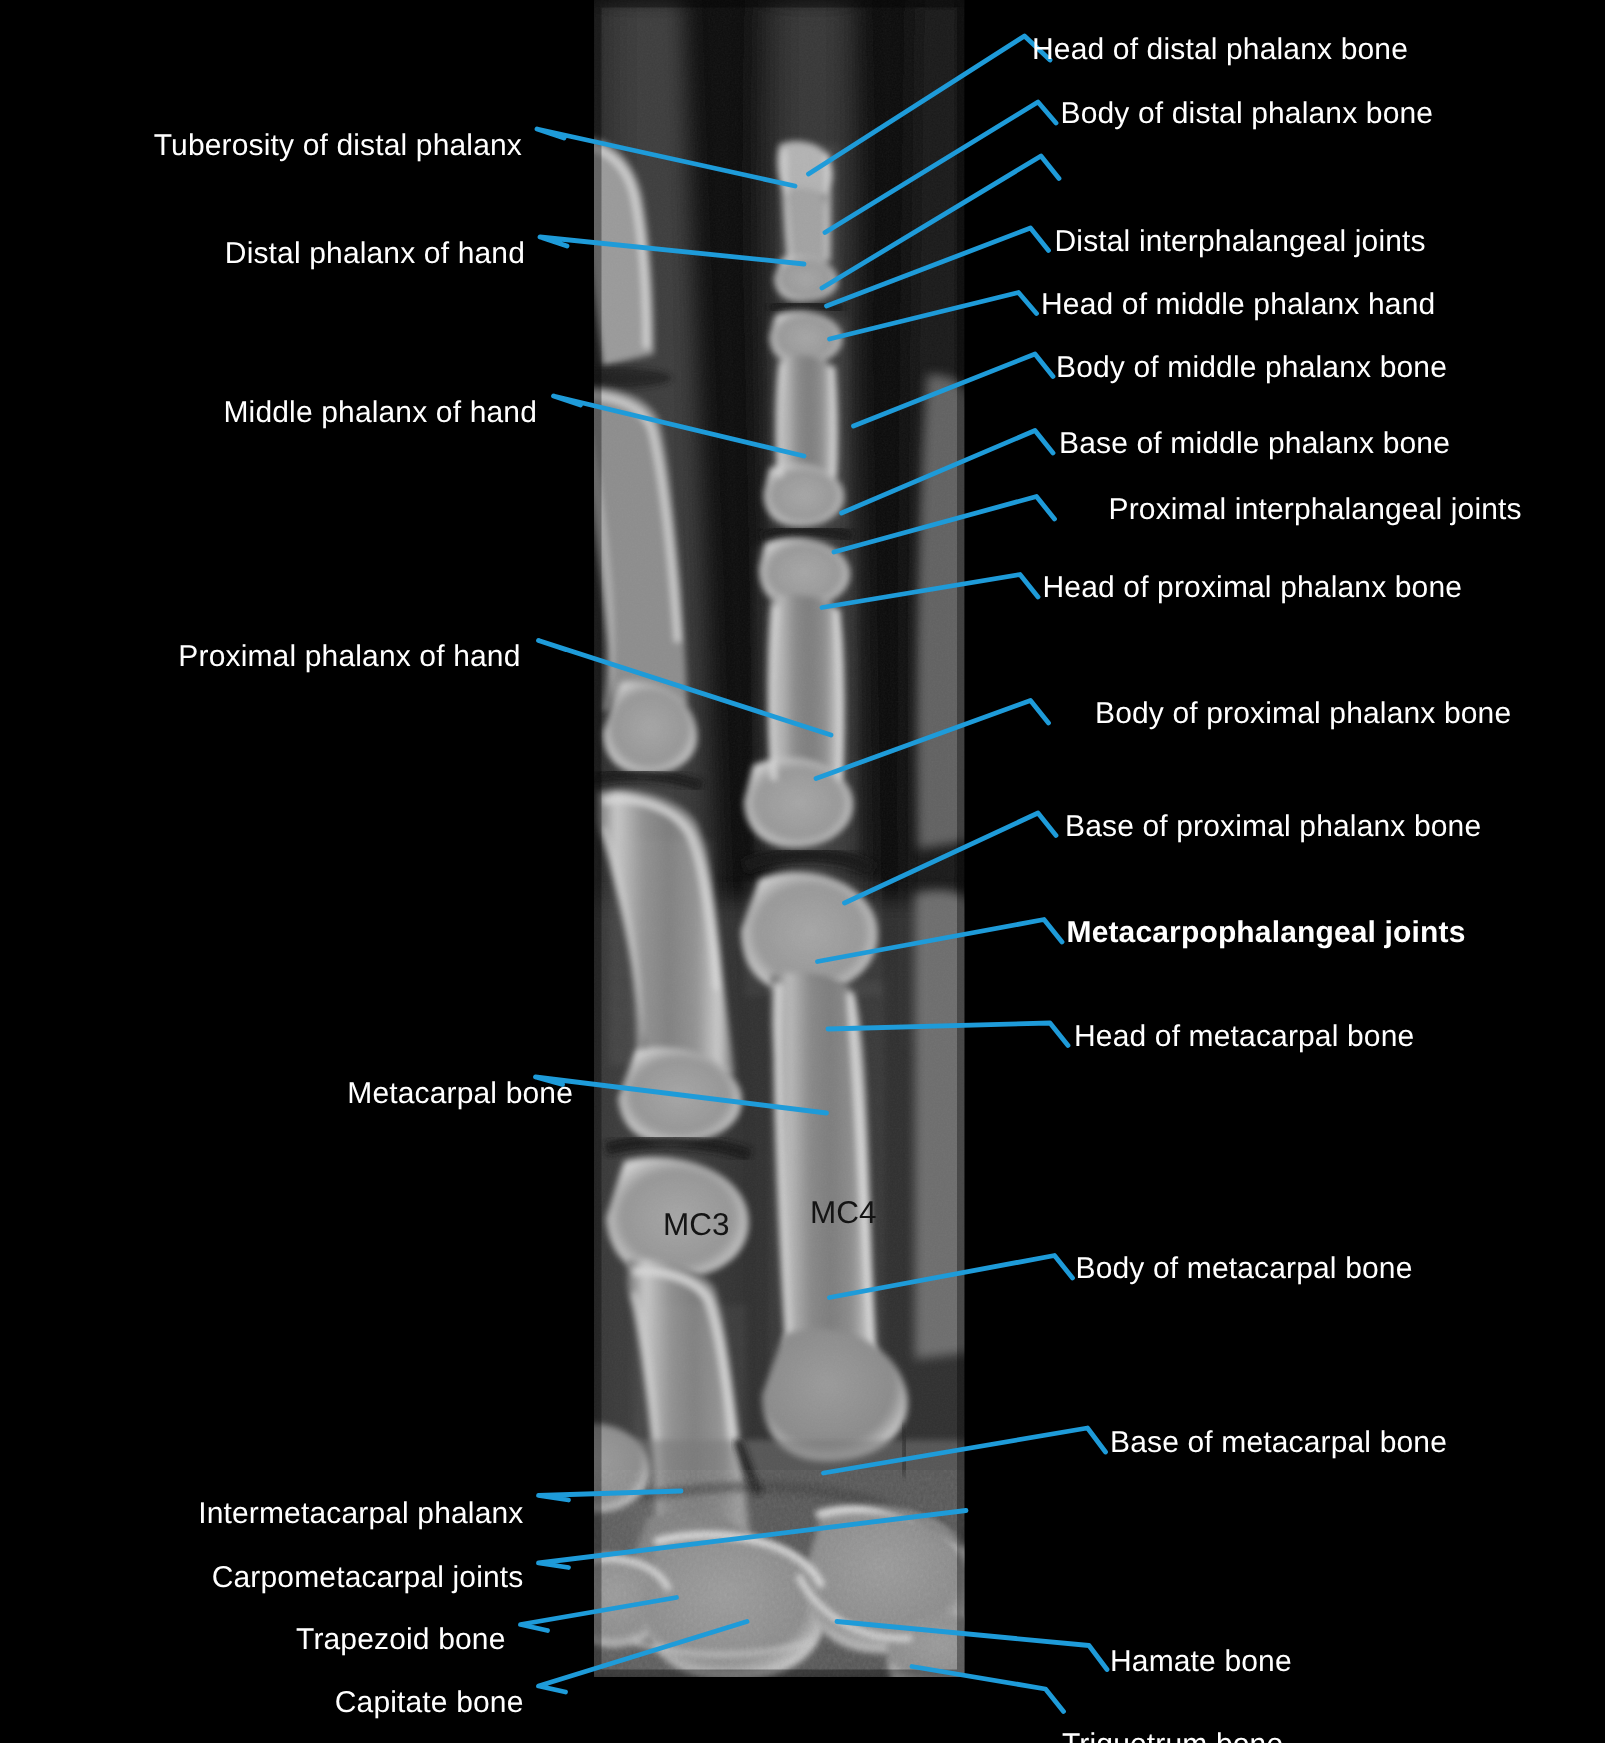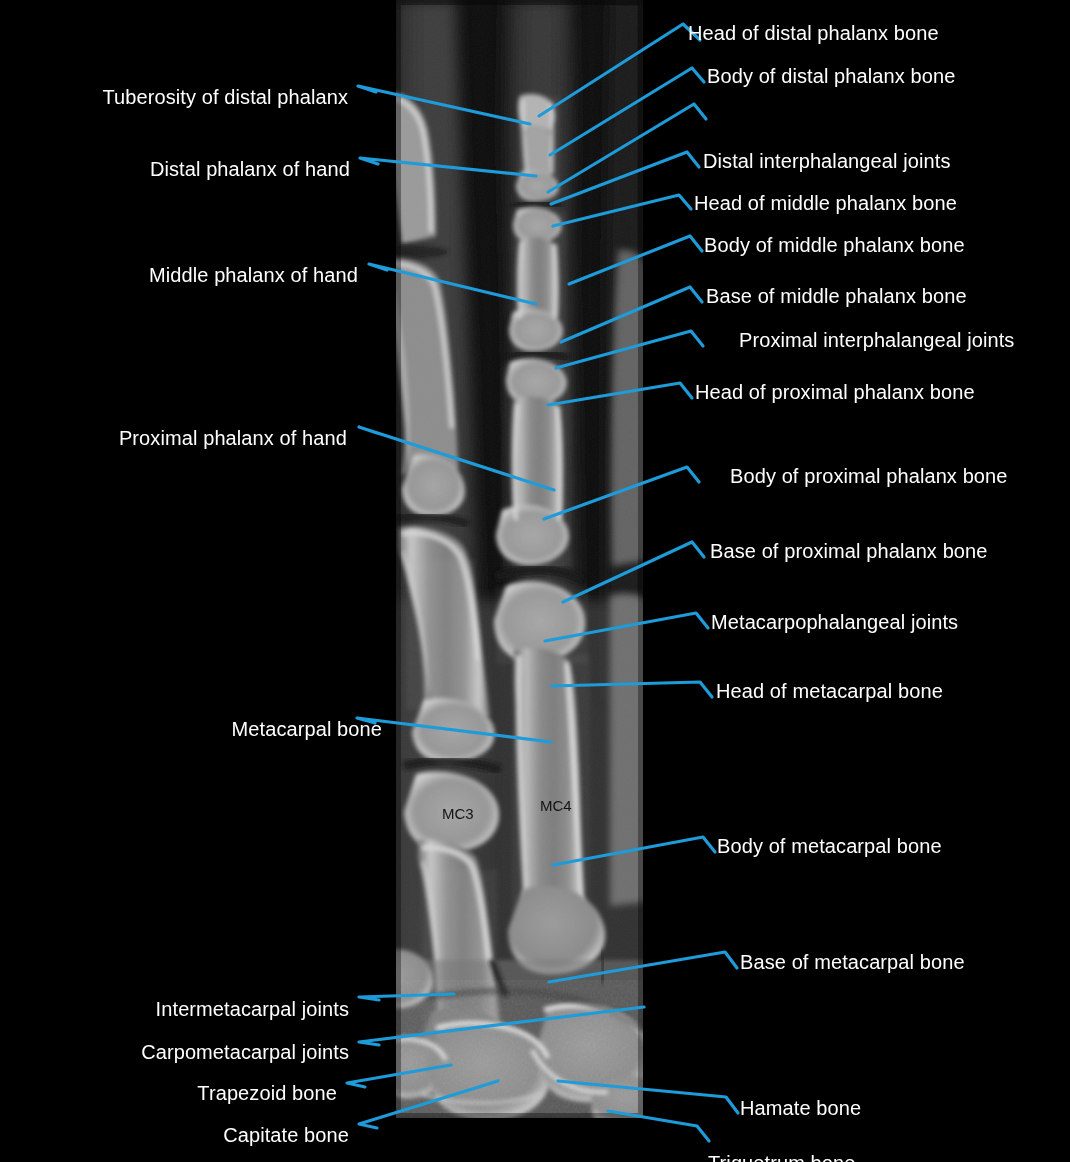--- a/index.html
+++ b/index.html
@@ -38,21 +38,21 @@
     font-size: 20px;
     line-height: 1;
     white-space: nowrap;
     letter-spacing: 0.1px;
   }
   .lbl.right { text-align: left; }
   .lbl.left  { text-align: right; transform: translateX(-100%); }
   .mcl {
     position: absolute;
     color: #141414;
-    font-size: 15px;
+    font-size: 21px;
     line-height: 1;
     white-space: nowrap;
     font-weight: 400;
   }
 </style>
 </head>
 <body>
 
 <div id="root">
 
@@ -315,37 +315,37 @@
       <polyline points="375,723 357,718 551,742" fill="none" stroke="#1e9bd9" stroke-width="3.2" stroke-linejoin="round" stroke-linecap="round"></polyline>
       <polyline points="379,1000 359,997 454,994" fill="none" stroke="#1e9bd9" stroke-width="3.2" stroke-linejoin="round" stroke-linecap="round"></polyline>
       <polyline points="379,1045 359,1042 644,1007" fill="none" stroke="#1e9bd9" stroke-width="3.2" stroke-linejoin="round" stroke-linecap="round"></polyline>
       <polyline points="365,1087 347,1083 451,1065" fill="none" stroke="#1e9bd9" stroke-width="3.2" stroke-linejoin="round" stroke-linecap="round"></polyline>
       <polyline points="377,1128 359,1124 498,1081" fill="none" stroke="#1e9bd9" stroke-width="3.2" stroke-linejoin="round" stroke-linecap="round"></polyline>
     </svg>
 
   <div class="lbl right" style="left:688px; top:23px;">Head of distal phalanx bone</div>
   <div class="lbl right" style="left:707px; top:66px;text-align:right;">Body of distal phalanx bone</div>
   <div class="lbl right" style="left:703px; top:151px;">Distal interphalangeal joints</div>
-  <div class="lbl right" style="left:694px; top:193px;">Head of middle phalanx bone</div>
+  <div class="lbl right" style="left:694px; top:193px;">Head of middle phalanx hand</div>
   <div class="lbl right" style="left:704px; top:235px;">Body of middle phalanx bone</div>
   <div class="lbl right" style="left:706px; top:286px;">Base of middle phalanx bone</div>
   <div class="lbl right" style="left:708px; top:330px;margin-left:31px;">Proximal interphalangeal joints</div>
   <div class="lbl right" style="left:695px; top:382px;">Head of proximal phalanx bone</div>
   <div class="lbl right" style="left:703px; top:466px;margin-left:27px;">Body of proximal phalanx bone</div>
   <div class="lbl right" style="left:710px; top:541px;">Base of proximal phalanx bone</div>
-  <div class="lbl right" style="left:711px; top:612px;">Metacarpophalangeal joints</div>
+  <div class="lbl right" style="left:711px; top:612px;font-weight:bold;">Metacarpophalangeal joints</div>
   <div class="lbl right" style="left:716px; top:681px;">Head of metacarpal bone</div>
   <div class="lbl right" style="left:717px; top:836px;">Body of metacarpal bone</div>
   <div class="lbl right" style="left:740px; top:952px;">Base of metacarpal bone</div>
   <div class="lbl right" style="left:740px; top:1098px;">Hamate bone</div>
   <div class="lbl right" style="left:708px; top:1126px;margin-top:27px;">Triquetrum bone</div>
 
   <div class="lbl left" style="left:348px; top:87px;">Tuberosity of distal phalanx</div>
   <div class="lbl left" style="left:350px; top:159px;">Distal phalanx of hand</div>
   <div class="lbl left" style="left:358px; top:265px;">Middle phalanx of hand</div>
   <div class="lbl left" style="left:347px; top:428px;">Proximal phalanx of hand</div>
   <div class="lbl left" style="left:346px; top:719px;margin-left:36px;">Metacarpal bone</div>
-  <div class="lbl left" style="left:349px; top:999px;">Intermetacarpal joints</div>
+  <div class="lbl left" style="left:349px; top:999px;">Intermetacarpal phalanx</div>
   <div class="lbl left" style="left:349px; top:1042px;">Carpometacarpal joints</div>
   <div class="lbl left" style="left:337px; top:1083px;">Trapezoid bone</div>
   <div class="lbl left" style="left:349px; top:1125px;">Capitate bone</div>
 
 </div>
 
 </body></html>

